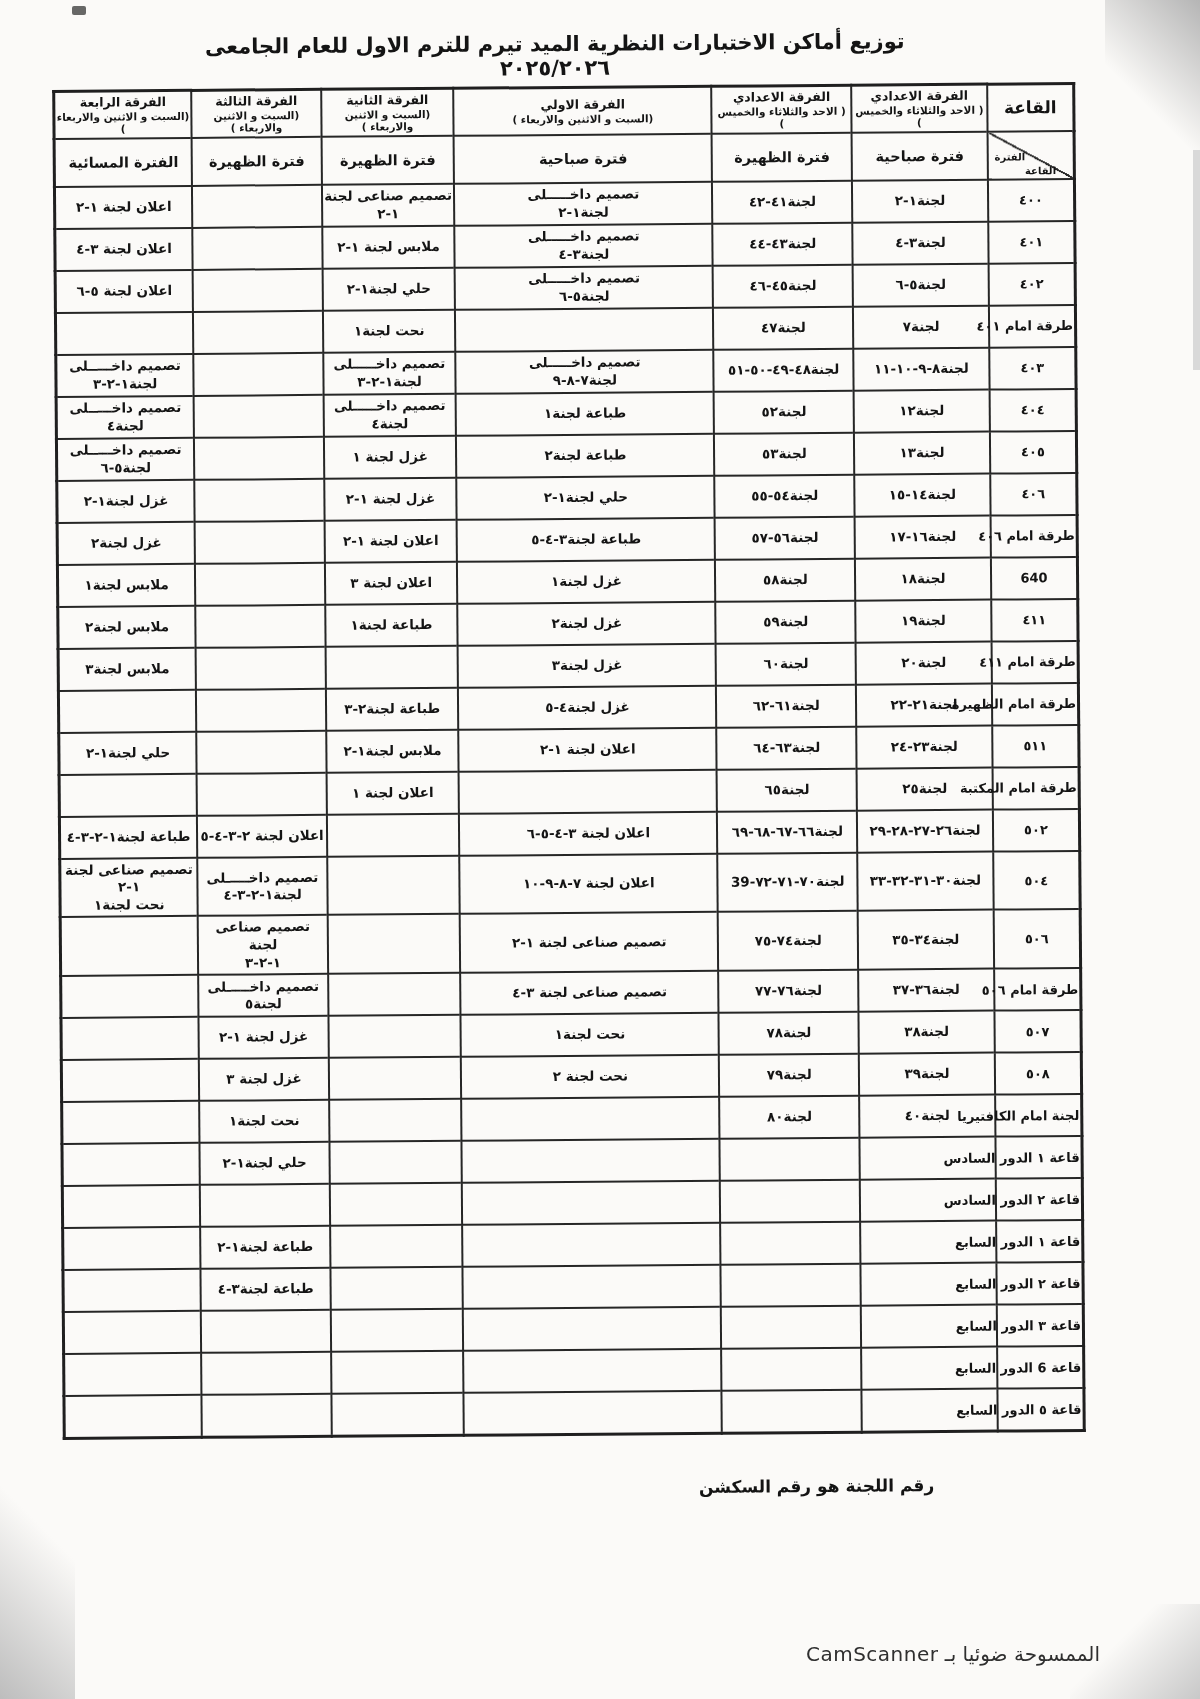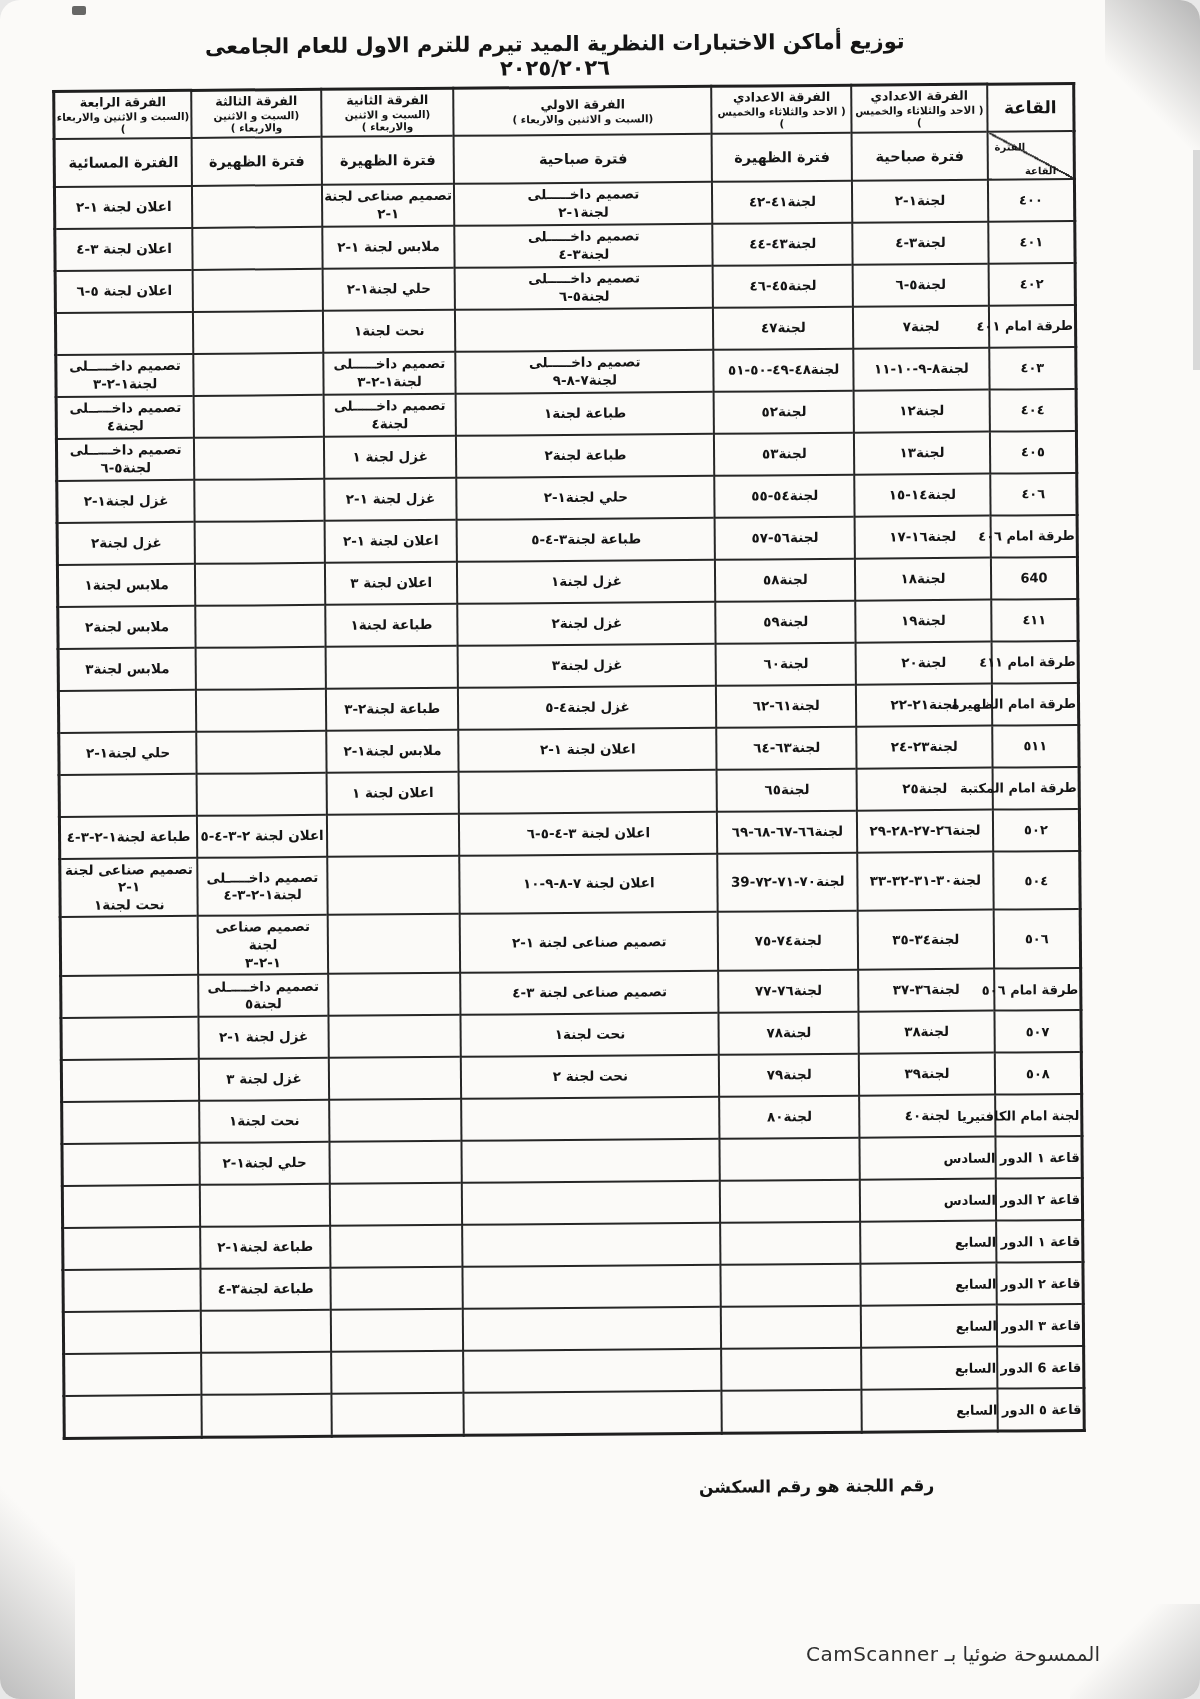--- a/index.html
+++ b/index.html
@@ -1,35 +1,35 @@
 <!DOCTYPE html>
 <html lang="ar"><head>
 <meta charset="utf-8">
 <style>
   html,body{margin:0;padding:0;background:#e8e8e8;}
   .page{position:relative;width:1200px;height:1699px;background:#fbfaf8;overflow:hidden;
-        font-family:"DejaVu Sans",sans-serif;color:#141414;border-radius:20px;}
+        font-family:"DejaVu Sans",sans-serif;color:#141414;}
   .sheet{position:absolute;top:0;left:0;width:1200px;transform:rotate(-0.45deg);transform-origin:560px 700px;}
   .title{position:absolute;top:32px;left:180px;width:760px;text-align:center;direction:rtl;
          font-size:21px;font-weight:bold;letter-spacing:0;}
   table.exam{position:absolute;top:86px;left:57px;width:1023px;border-collapse:collapse;
              table-layout:fixed;direction:rtl;}
   table.exam th,table.exam td{border:2px solid #262626;text-align:center;vertical-align:middle;
              padding:2px 1px;font-weight:bold;overflow:visible;}
   table.exam{border:3px solid #1f1f1f;}
   th.hall-h{font-size:17px;}
   .gname{font-size:12.5px;line-height:1.25;}
   .gdays{font-size:10.5px;line-height:1.2;}
   th.period-h{font-size:14.5px;height:42px;}
   th.group-h{height:40px;}
   td.hall{font-size:13px;white-space:nowrap;height:36px;}
   td.cell{font-size:13.5px;line-height:1.3;white-space:pre-line;height:36px;}
   th.corner{position:relative;padding:0;
     background:linear-gradient(to top right,transparent 48.8%,#2a2a2a 48.8%,#2a2a2a 51.2%,transparent 51.2%);}
-  .corner-top{position:absolute;top:9px;left:6px;font-size:10px;}
+  .corner-top{position:absolute;top:19px;left:6px;font-size:10px;}
   .corner-bottom{position:absolute;bottom:2px;right:20%;font-size:10px;}
   .footnote{position:absolute;top:1478px;right:272px;direction:rtl;font-size:17px;font-weight:bold;}
   .credit{position:absolute;top:1642px;right:100px;direction:rtl;font-size:20px;color:#2f2f2f;}
   .credit .latin{font-weight:normal;font-family:"DejaVu Sans",sans-serif;letter-spacing:0.5px;}
   
   .shade-tr{position:absolute;top:0;right:0;width:95px;height:150px;
             background:linear-gradient(225deg,#b5b5b5,rgba(185,185,185,0) 65%);}
   .shade-bl{position:absolute;bottom:0;left:0;width:75px;height:270px;
             background:linear-gradient(45deg,#bdbdbd,rgba(190,190,190,0) 62%);}
   .shade-br{position:absolute;bottom:0;right:0;width:130px;height:95px;

